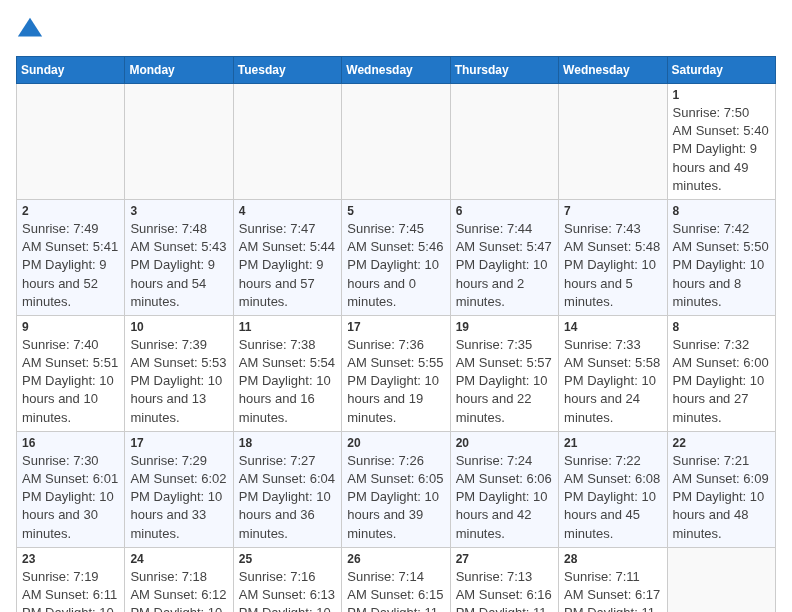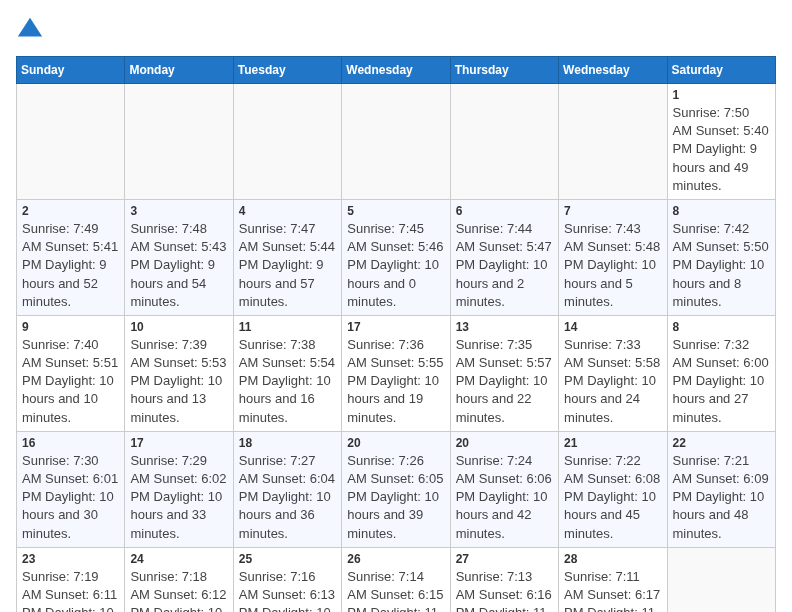--- a/index.html
+++ b/index.html
@@ -209,21 +209,21 @@
 Sunset: 5:54 PM
 Daylight: 10 hours and 16 minutes.</div>
         </td>
         <td>
           <span class="day-number">17</span>
           <div class="day-info">Sunrise: 7:36 AM
 Sunset: 5:55 PM
 Daylight: 10 hours and 19 minutes.</div>
         </td>
         <td>
-          <span class="day-number">13</span>
+          <span class="day-number">19</span>
           <div class="day-info">Sunrise: 7:35 AM
 Sunset: 5:57 PM
 Daylight: 10 hours and 22 minutes.</div>
         </td>
         <td>
           <span class="day-number">14</span>
           <div class="day-info">Sunrise: 7:33 AM
 Sunset: 5:58 PM
 Daylight: 10 hours and 24 minutes.</div>
         </td>

